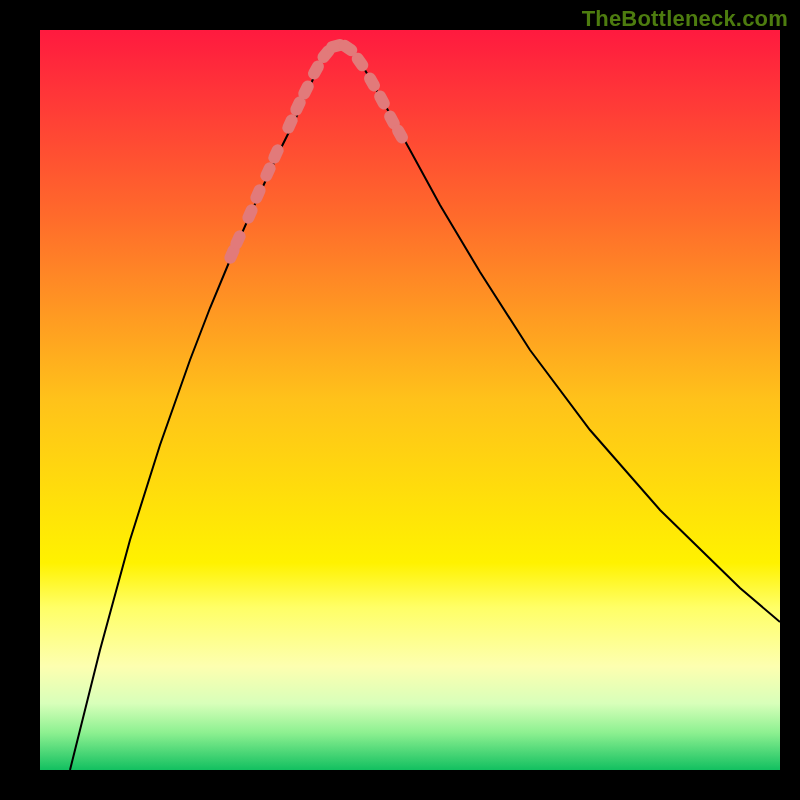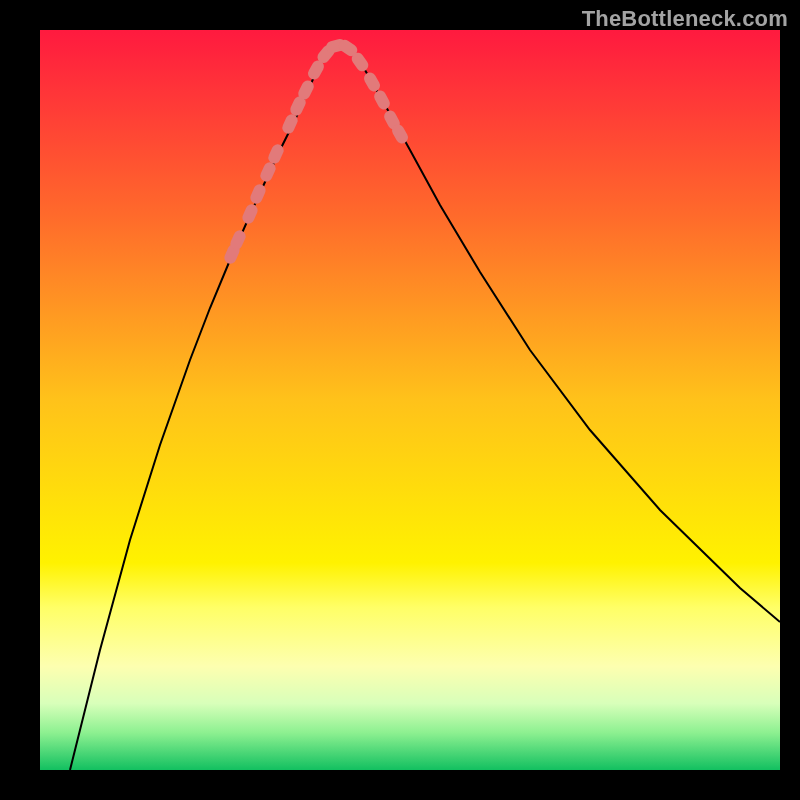--- a/index.html
+++ b/index.html
@@ -24,21 +24,21 @@
     left: 40px;
     top: 30px;
     width: 740px;
     height: 740px;
     overflow: hidden;
   }
   .watermark {
     position: absolute;
     top: 6px;
     right: 12px;
-    color: #a3a3a3;
+    color: #4d7c0f;
     font-size: 22px;
     font-weight: 600;
     letter-spacing: 0.2px;
     z-index: 10;
   }
   svg {
     display: block;
   }
   .curve {
     fill: none;

